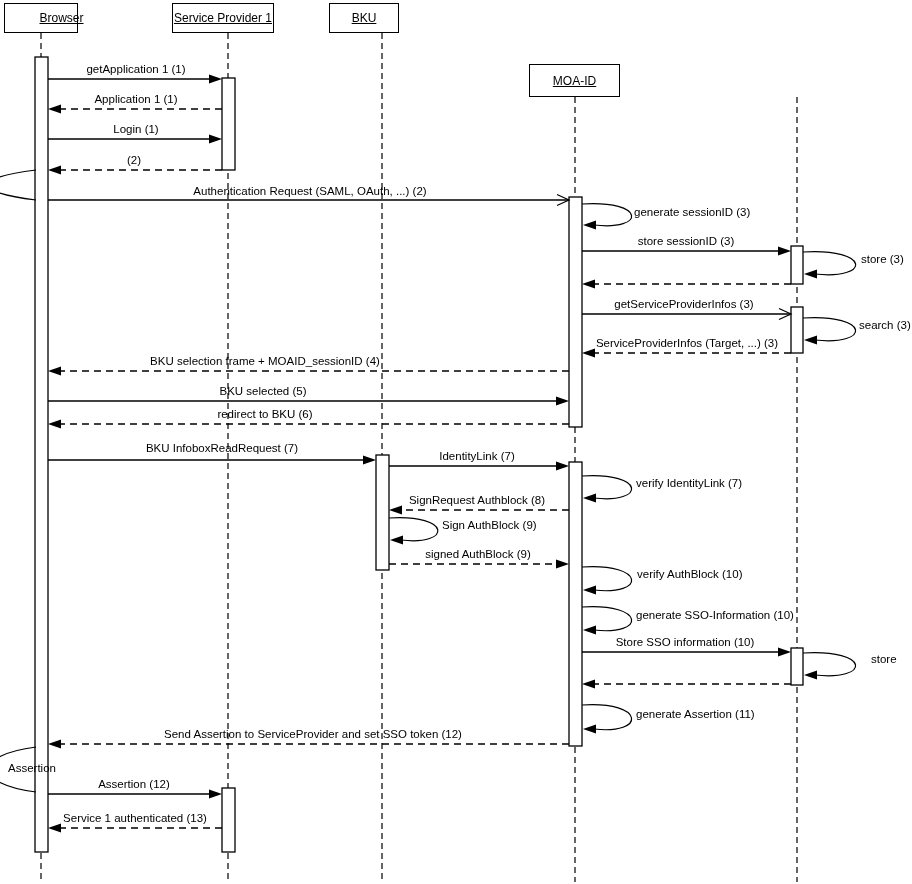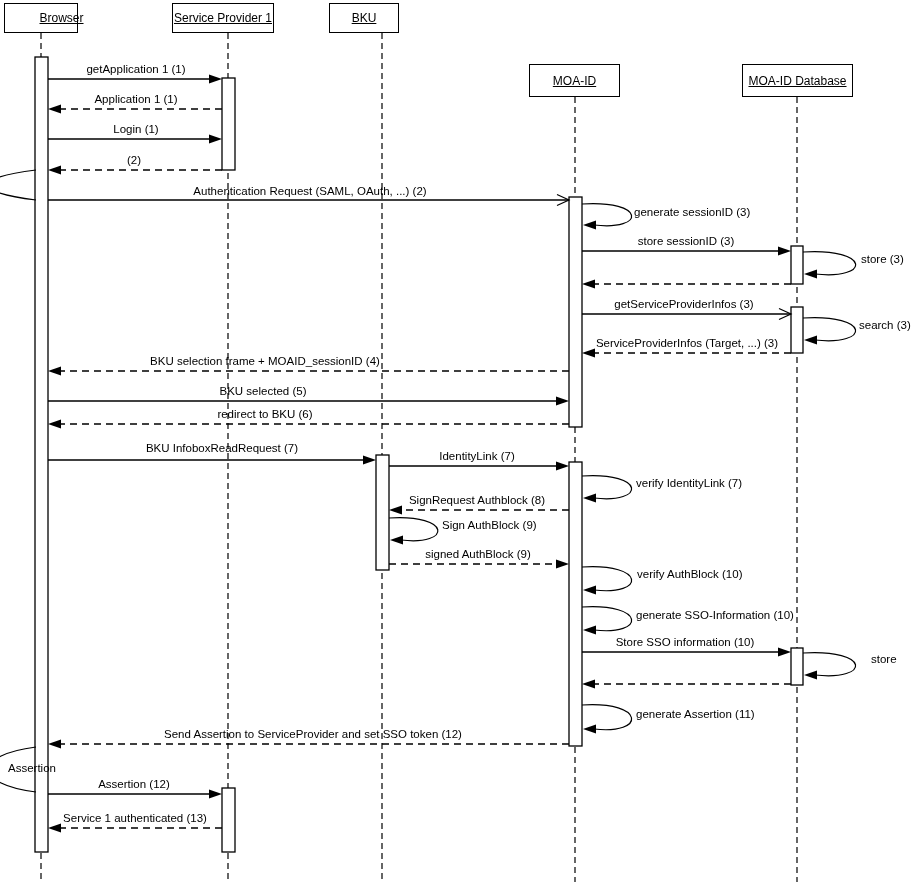--- a/index.html
+++ b/index.html
@@ -154,17 +154,14 @@
   </div>
   <div class="actor-box actor-sp1">
     <span>Service Provider 1</span>
   </div>
   <div class="actor-box actor-bku">
     <span>BKU</span>
   </div>
   <div class="actor-box actor-moaid">
     <span>MOA-ID</span>
   </div>
-  <div class="actor-box actor-db">
-    <span>MOA-ID Database</span>
-  </div>
 
 </div>
 
 </body></html>

